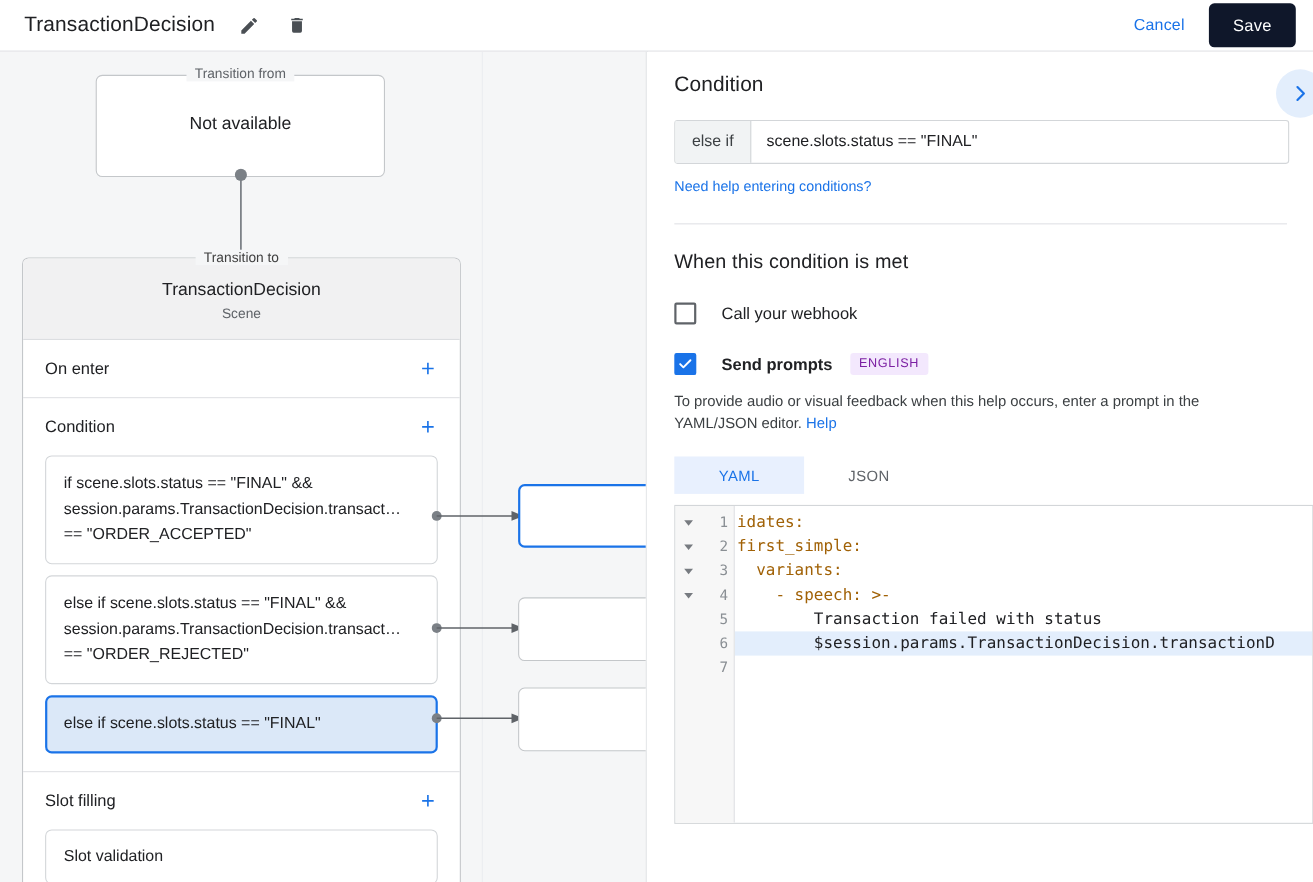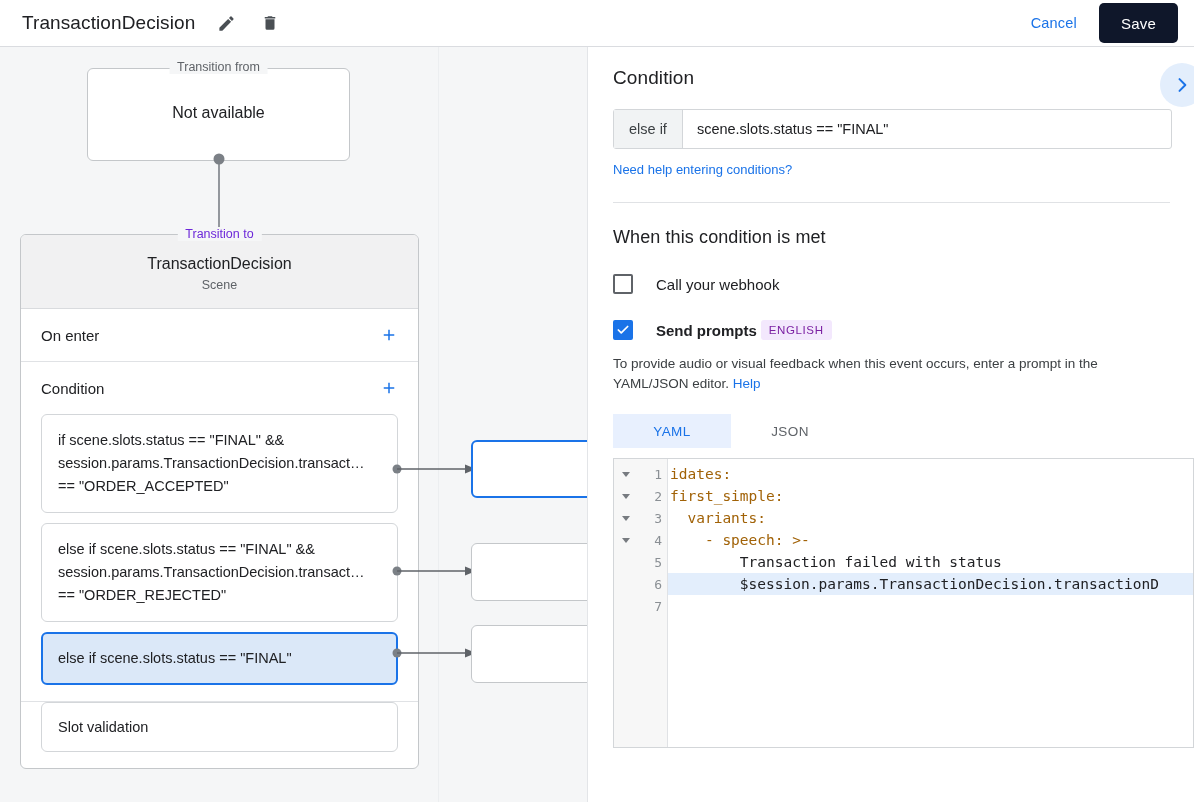--- a/index.html
+++ b/index.html
@@ -71,21 +71,21 @@
   #edge-down { position: absolute; left: 213px; top: 106px; width: 12px; height: 114px; }
 
   
   #node-to {
     position: absolute; left: 20px; top: 187px; width: 399px;
     border: 1px solid #c4c7ca; border-radius: 6px; background: #ffffff;
     overflow: visible;
   }
   #node-to-legend {
     position: absolute; top: -8px; left: 50%; transform: translateX(-50%);
-    background: #f5f6f7; padding: 0 8px; font-size: 12.5px; color: #6d28d9;
+    background: #f5f6f7; padding: 0 8px; font-size: 12.5px; color: #404040;
     white-space: nowrap;
   }
   #scene-head {
     background: #f1f1f2; border-radius: 5px 5px 0 0;
     padding: 20px 0 16px; text-align: center;
     border-bottom: 1px solid #d9dbde;
   }
   #scene-name { font-size: 16px; color: #202124; }
   #scene-sub { font-size: 12.5px; color: #5f6368; margin-top: 5px; }
 
@@ -168,21 +168,21 @@
     background: #ffffff; cursor: pointer; flex: 0 0 auto;
   }
   .cbox.checked {
     background: #1a73e8; border-color: #1a73e8;
     display: flex; align-items: center; justify-content: center;
   }
   .cbox.checked svg { display: block; stroke: #ffffff; fill: none; }
   .cblabel { margin-left: 23px; font-size: 15px; color: #202124; }
   .cblabel.bold { font-weight: bold; }
   #lang-badge {
-    margin-left: 4px; background: #f3e8fd; color: #7b1fa2;
+    margin-left: 16px; background: #f3e8fd; color: #7b1fa2;
     font-size: 11.5px; letter-spacing: .6px; padding: 4px 8px; border-radius: 3px;
   }
   #help-text {
     margin-top: 14px; font-size: 13.5px; line-height: 20px; color: #3c4043;
     max-width: 556px;
   }
   #help-link { color: #1a73e8; cursor: pointer; }
 
   
   #tabs { margin-top: 20px; display: flex; }
@@ -290,20 +290,28 @@
           </div>
         </div>
         <div class="section-body">
           <div class="cond-card">if scene.slots.status == "FINAL" &amp;&amp; session.params.TransactionDecision.transact… == "ORDER_ACCEPTED"</div>
           <div class="cond-card">else if scene.slots.status == "FINAL" &amp;&amp; session.params.TransactionDecision.transact… == "ORDER_REJECTED"</div>
           <div class="cond-card selected">else if scene.slots.status == "FINAL"</div>
         </div>
       </div>
 
       <div class="section">
+        <div class="section-head">
+          <div class="section-title">Slot filling</div>
+          <div class="plus-btn">
+            <svg width="18" height="18" viewBox="0 0 24 24">
+                <path d="M19 13h-6v6h-2v-6H5v-2h6V5h2v6h6v2z"></path>
+              </svg>
+          </div>
+        </div>
         <div class="section-body">
           <div class="slot-card">Slot validation</div>
         </div>
       </div>
     </div>
 
     <svg class="connector" style="left:392px; top:417px; width:85px;" viewBox="0 0 85 10">
       <circle cx="5" cy="5" r="4.5" fill="#7b8086"></circle>
       <line x1="5" y1="5" x2="74" y2="5" stroke="#5f6368" stroke-width="1.4"></line>
       <polygon points="84,5 73,0.6 73,9.4" fill="#5f6368"></polygon>
@@ -356,21 +364,21 @@
       <div class="cbrow">
         <div class="cbox checked">
           <svg width="14" height="14" viewBox="0 0 24 24" stroke-width="3" stroke-linecap="round" stroke-linejoin="round">
               <polyline points="20 6 9 17 4 12"></polyline>
             </svg>
         </div>
         <div class="cblabel bold">Send prompts</div>
         <div id="lang-badge">ENGLISH</div>
       </div>
 
-      <div id="help-text"><span>To provide audio or visual feedback when this event occurs, enter a prompt in the YAML/JSON editor.</span>
+      <div id="help-text"><span>To provide audio or visual feedback when this help occurs, enter a prompt in the YAML/JSON editor.</span>
         <span id="help-link">Help</span></div>
 
       <div id="tabs">
         <div class="tab active">YAML</div>
         <div class="tab">JSON</div>
       </div>
 
       <div id="editor">
         <div id="gutter">
           <div class="gline">

